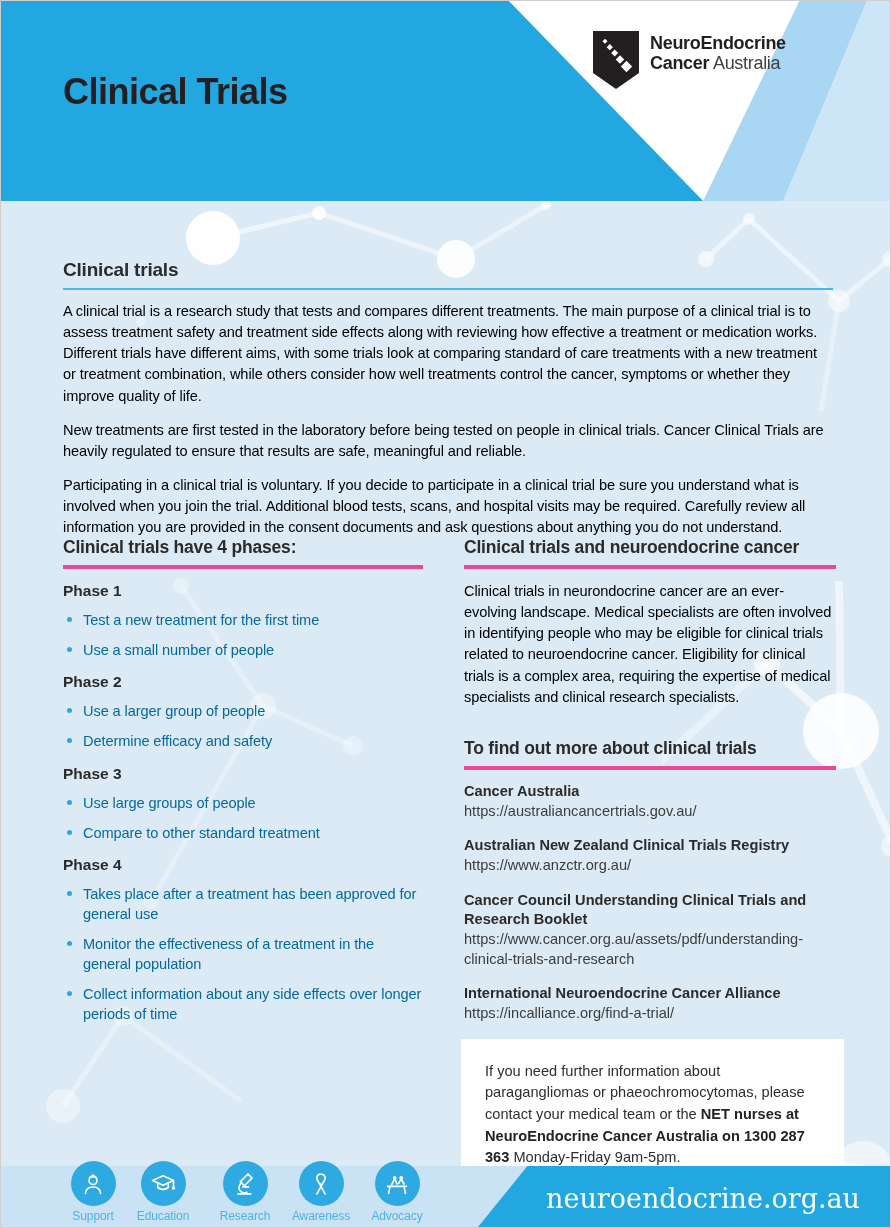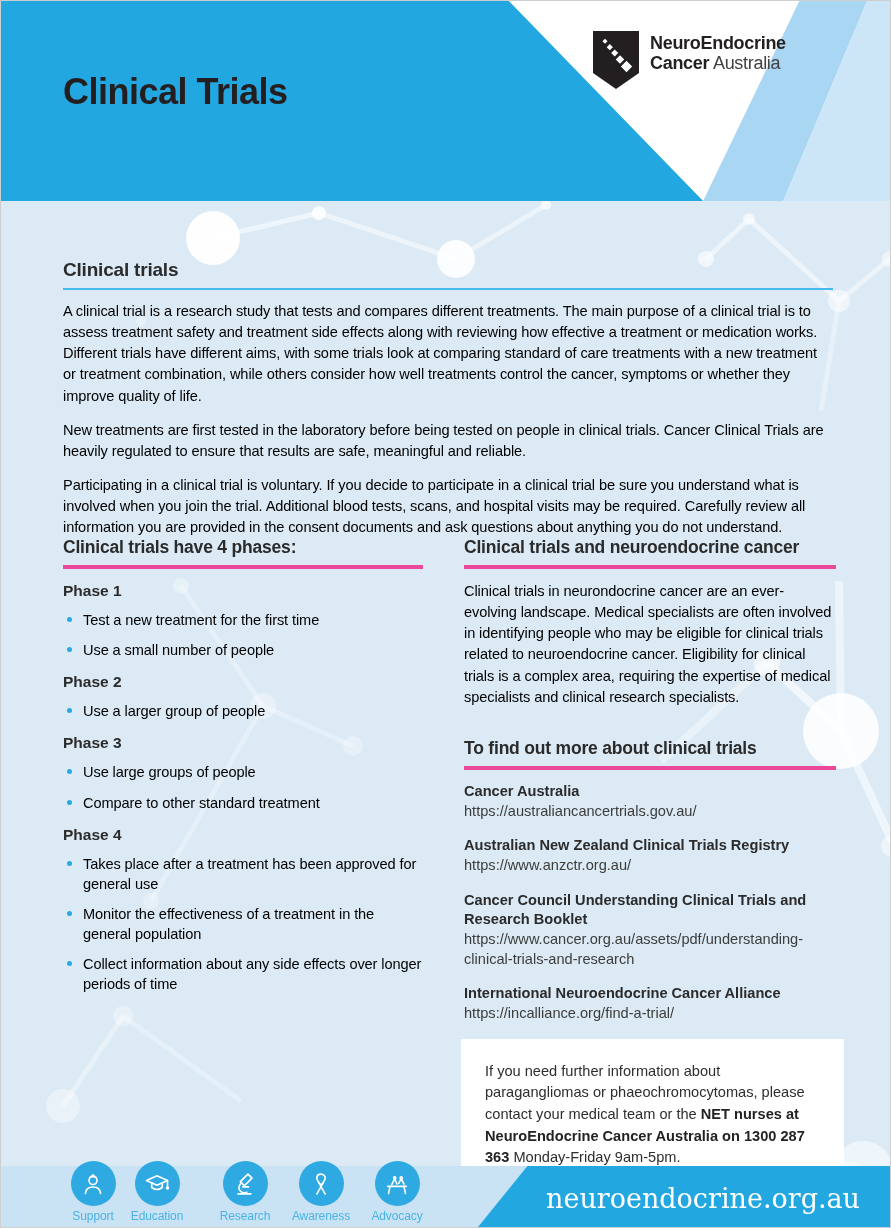--- a/index.html
+++ b/index.html
@@ -34,21 +34,21 @@
            border-bottom:2px solid #45B9EC; margin-bottom:11px; letter-spacing:-0.2px; }
   h3.sec { font-size:17.5px; font-weight:800; color:#2B2B2B; padding-bottom:7px;
            border-bottom:4px solid #ec4899; margin-bottom:12px; letter-spacing:-0.2px; }
   .body-txt { font-size:14.6px; line-height:1.45; color:#000000; letter-spacing:-0.1px; }
   .intro p { margin-bottom:13px; }
   .col-left  { position:absolute; left:62px;  top:536px; width:360px; }
   .col-right { position:absolute; left:463px; top:536px; width:372px; }
   .phase-label { font-size:15.5px; font-weight:800; color:#2B2B2B; margin:13px 0 4px; }
   ul.bullets { list-style:none; }
   ul.bullets li { position:relative; padding-left:20px; margin:10px 0; font-size:14.6px;
-                  line-height:1.38; color:#000000; letter-spacing:-0.1px; }
+                  line-height:1.38; color:#0369a1; letter-spacing:-0.1px; }
   ul.bullets li::before { content:""; position:absolute; left:4px; top:7px; width:5px; height:5px;
                           border-radius:50%; background:#29A9E1; }
   .nec-para { margin-bottom:30px; }
   .resource { margin-bottom:15px; }
   .resource .rname { font-weight:800; color:#2B2B2B; font-size:14.6px; line-height:1.35; }
   .resource .rurl  { font-size:14.6px; line-height:1.35; color:#3C3C3B; overflow-wrap:anywhere;
                      text-decoration:none; display:block; }
   .callout { margin-top:12px; margin-left:-3px; width:383px; background:#ffffff;
              padding:22px 26px 22px 24px; font-size:14.6px; line-height:1.48; color:#2E2E2E; }
   .callout .b { font-weight:800; color:#232323; }
@@ -158,20 +158,21 @@
 
       <div class="phase-label">Phase 1</div>
       <ul class="bullets">
         <li>Test a new treatment for the first time</li>
         <li>Use a small number of people</li>
       </ul>
 
       <div class="phase-label">Phase 2</div>
       <ul class="bullets">
         <li>Use a larger group of people</li>
+        <li>Determine efficacy and safety</li>
       </ul>
 
       <div class="phase-label">Phase 3</div>
       <ul class="bullets">
         <li>Use large groups of people</li>
         <li>Compare to other standard treatment</li>
       </ul>
 
       <div class="phase-label">Phase 4</div>
       <ul class="bullets">
@@ -219,21 +220,21 @@
         <svg width="28" height="28" viewBox="0 0 24 24" fill="none" stroke="#ffffff" stroke-width="1.4" stroke-linecap="round" stroke-linejoin="round">
           <circle cx="12" cy="9" r="3.4"></circle>
           <path d="M9.2,6.6 Q12,4.4 14.8,6.6"></path>
           <path d="M11,5 h2 M12,4.2 v1.6"></path>
           <path d="M5.5,20 Q6,14.6 12,14.6 Q18,14.6 18.5,20"></path>
         </svg>
       </div>
       <div class="f-label">Support</div>
     </div>
 
-    <div class="f-item" style="left:118px">
+    <div class="f-item" style="left:124px">
       <div class="f-circle">
         <svg width="28" height="28" viewBox="0 0 24 24" fill="none" stroke="#ffffff" stroke-width="1.4" stroke-linecap="round" stroke-linejoin="round">
           <path d="M12,5 L21,9 L12,13 L3,9 Z"></path>
           <path d="M7.5,11 v4 q4.5,3.4 9,0 v-4"></path>
           <path d="M21,9 v5"></path>
           <circle cx="21" cy="15.5" r="0.8"></circle>
         </svg>
       </div>
       <div class="f-label">Education</div>
     </div>

